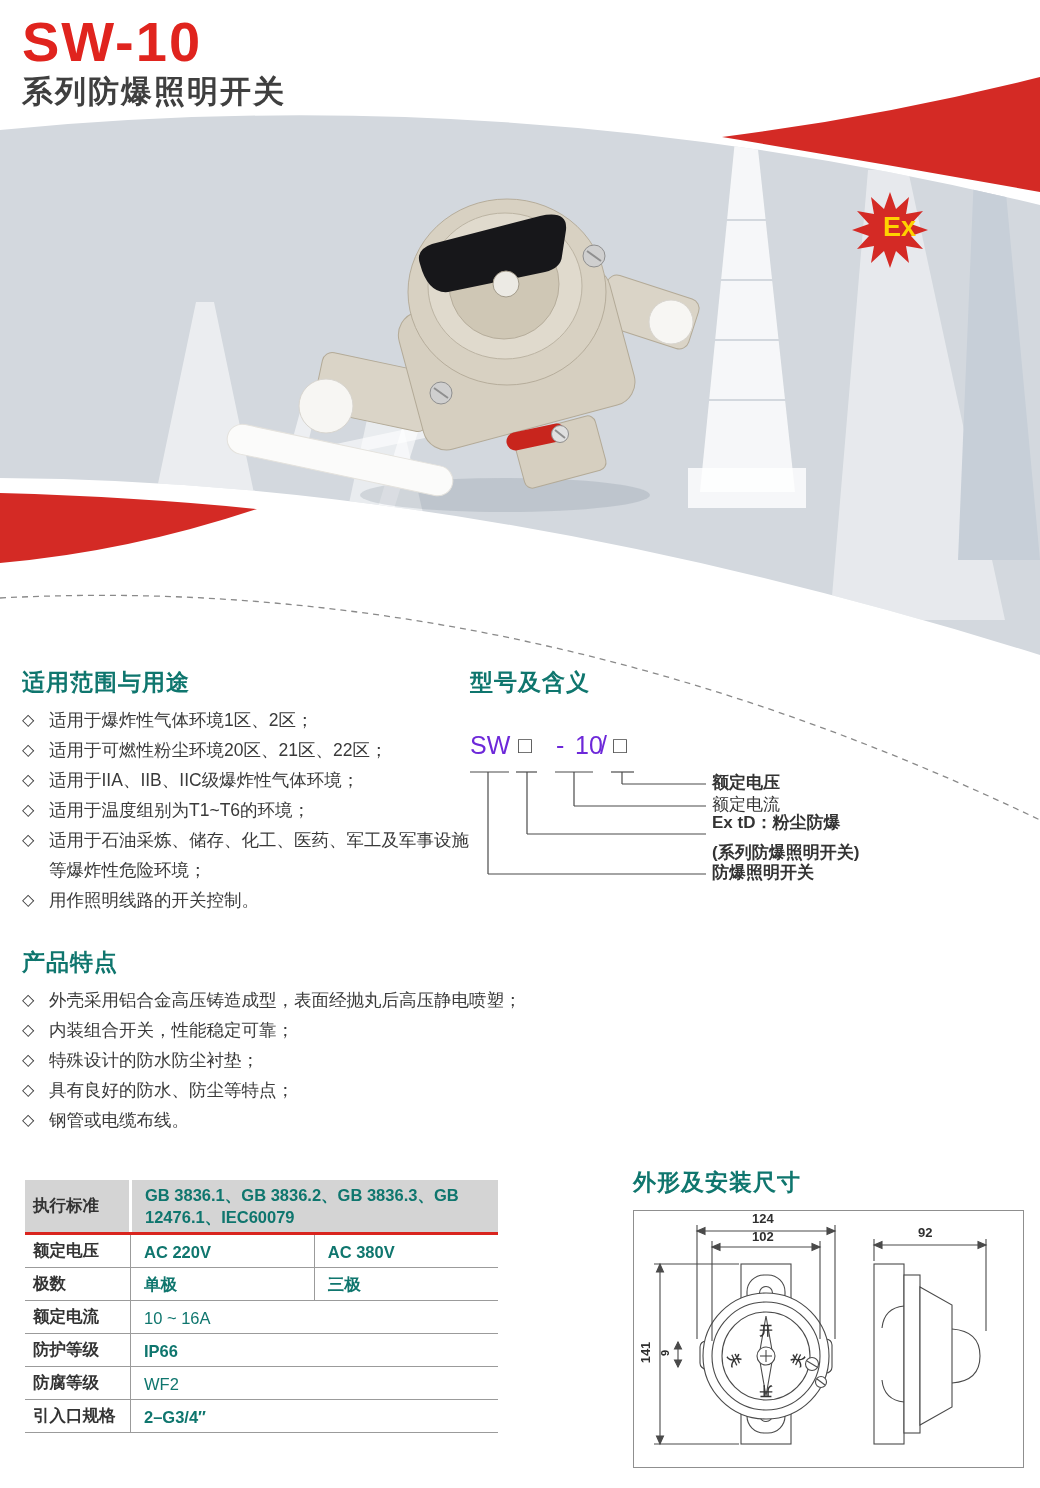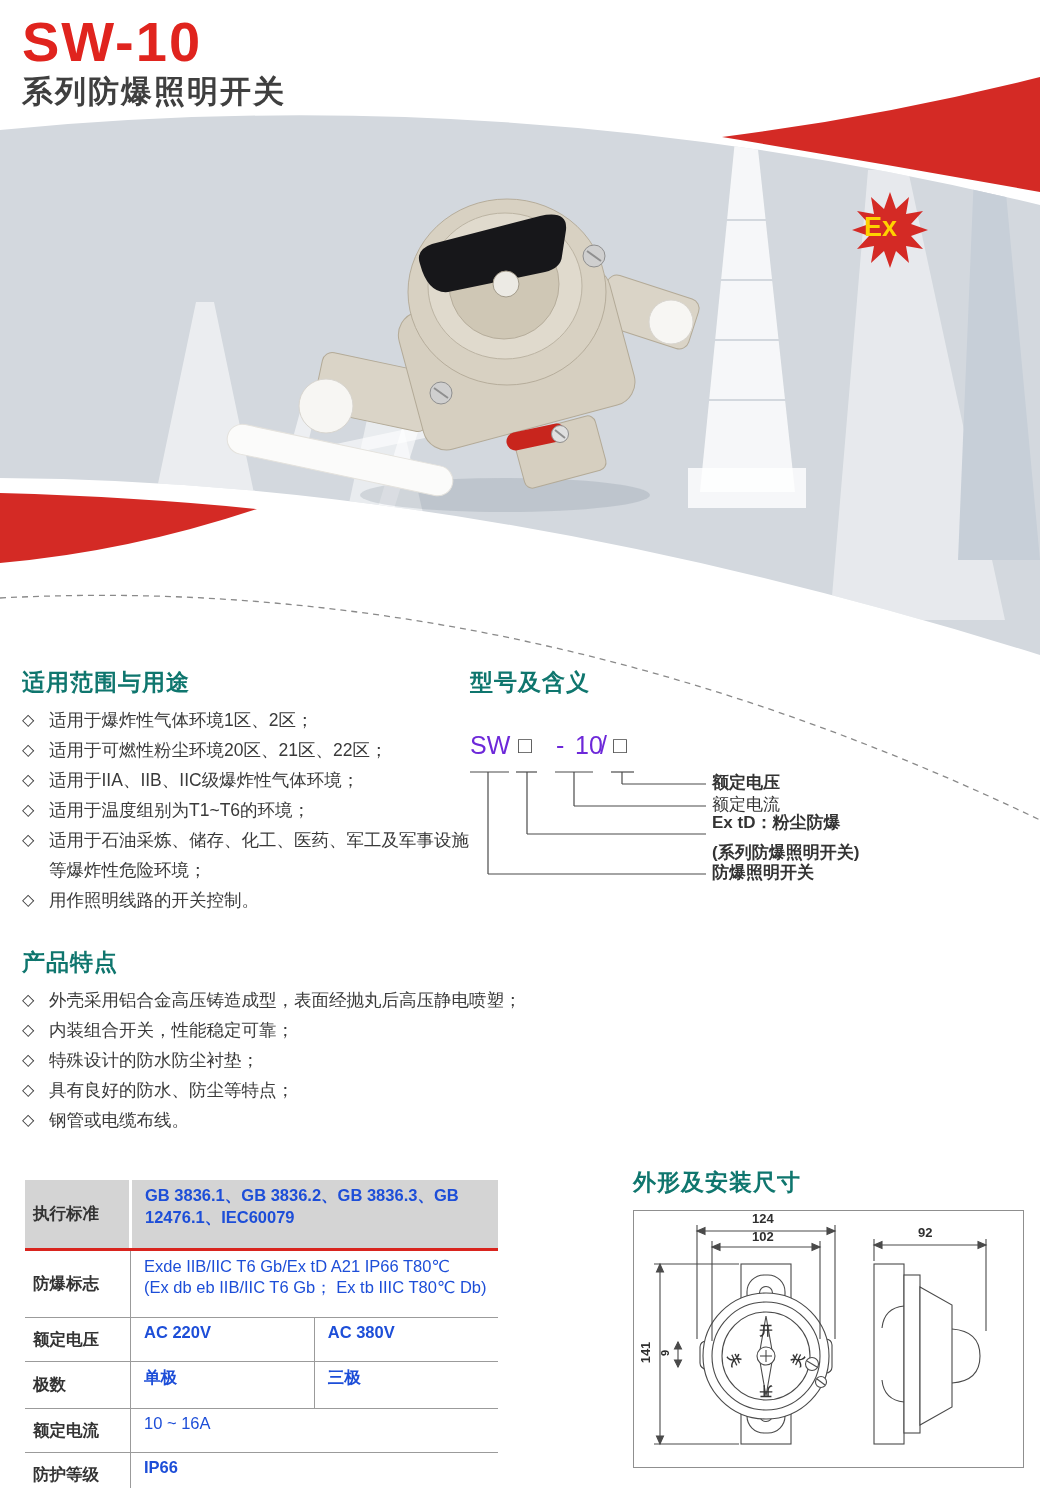--- a/index.html
+++ b/index.html
@@ -2,42 +2,42 @@
 <html><head>
 <meta charset="utf-8">
 <style>
   html,body{margin:0;padding:0;background:#ffffff;}
   .page{position:relative;width:1040px;height:1488px;background:#fff;overflow:hidden;
         font-family:"Liberation Sans","DejaVu Sans",sans-serif;color:#383838;}
   .banner-svg{position:absolute;left:0;top:60px;z-index:1;pointer-events:none;}
   .hdr{position:absolute;left:22px;top:12px;z-index:3;}
   .hdr-model{font-size:56px;font-weight:bold;letter-spacing:2px;color:#e0241e;line-height:60px;}
   .hdr-series{font-size:31px;font-weight:bold;letter-spacing:2px;color:#3f3f3f;line-height:36px;margin-top:2px;}
-  .ex-text{position:absolute;left:864px;top:212px;width:52px;text-align:left;z-index:3;
+  .ex-text{position:absolute;left:864px;top:212px;width:52px;text-align:right;z-index:3;
            font-size:27px;font-weight:bold;color:#ffd200;}
   .section{position:absolute;z-index:3;}
   .sec-heading{font-size:23px;font-weight:bold;color:#0f766e;letter-spacing:1px;line-height:28px;}
   .dlist{margin-top:9px;}
   .dlist .li{display:flex;line-height:30px;font-size:17.5px;color:#3a3a3a;}
   .dlist .diam{width:27px;flex:0 0 27px;font-size:16px;}
   .dlist .txt{flex:1;}
   
   .model-diagram{position:relative;width:570px;height:200px;margin-top:6px;}
   .tok{position:absolute;top:28px;font-size:25px;color:#6d28d9;line-height:30px;}
   .tok.box{font-size:23px;color:#4a4a4a;}
   .mlabel{position:absolute;left:242px;font-size:17px;color:#333;line-height:20px;white-space:nowrap;}
   .mlabel.b{font-weight:bold;}
   .diag-svg{position:absolute;left:0;top:0;}
   
   .spec-table{border-collapse:collapse;margin-top:12px;width:473px;table-layout:fixed;font-size:16.5px;}
   .spec-table td{vertical-align:middle;}
   .spec-table .lab{width:92px;font-weight:bold;color:#333;border-right:1px solid #9b9b9b;
                    padding:5px 4px 5px 8px;}
   .spec-table tr td{border-bottom:1px solid #9b9b9b;}
-  .spec-table .val{padding:5px 6px 19px 13px;color:#1d4ed8;}
+  .spec-table .val{padding:5px 6px 3px 13px;color:#0f766e;}
   .spec-table .v1{width:91px;border-right:1px solid #9b9b9b;}
   .spec-table .b{font-weight:bold;}
   .r-head td{background:#d4d4d4;border-bottom:3px solid #d9241e !important;padding-top:4px;padding-bottom:4px;}
   .r-head .lab{border-right:3px solid #ffffff;}
   .two-line div{line-height:21px;}
   
   .dims-box{position:relative;margin-top:14px;width:389px;height:256px;border:1px solid #8f8f8f;background:#fff;}
   .dim-num{position:absolute;font-size:13px;font-weight:bold;color:#2f2f2f;z-index:4;}
   .rot{transform:rotate(-90deg);transform-origin:center;}
 </style>
@@ -220,27 +220,20 @@
   </div>
 
   <div class="section" style="left:25px;top:1168px;">
     <table class="spec-table">
       <tbody>
           <tr class="r-head">
         <td class="lab">执行标准</td>
         <td class="val b" colspan="2">GB 3836.1、GB 3836.2、GB 3836.3、GB 12476.1、IEC60079</td>
       </tr>
       <tr>
-        <td class="lab">防爆标志</td>
-        <td class="val two-line" colspan="2">
-          <div>Exde IIB/IIC T6 Gb/Ex tD A21 IP66 T80℃</div>
-          <div>(Ex db eb IIB/IIC T6 Gb； Ex tb IIIC T80℃ Db)</div>
-        </td>
-      </tr>
-      <tr>
         <td class="lab">额定电压</td>
         <td class="val v1 b">AC 220V</td>
         <td class="val b">AC 380V</td>
       </tr>
       <tr>
         <td class="lab">极数</td>
         <td class="val v1 b">单极</td>
         <td class="val b">三极</td>
       </tr>
       <tr>

